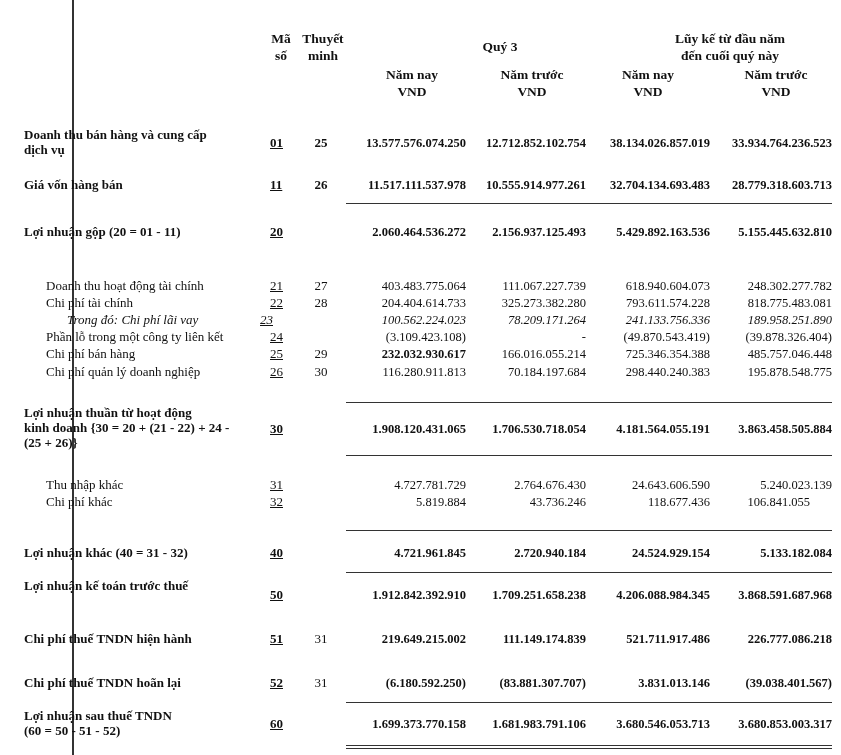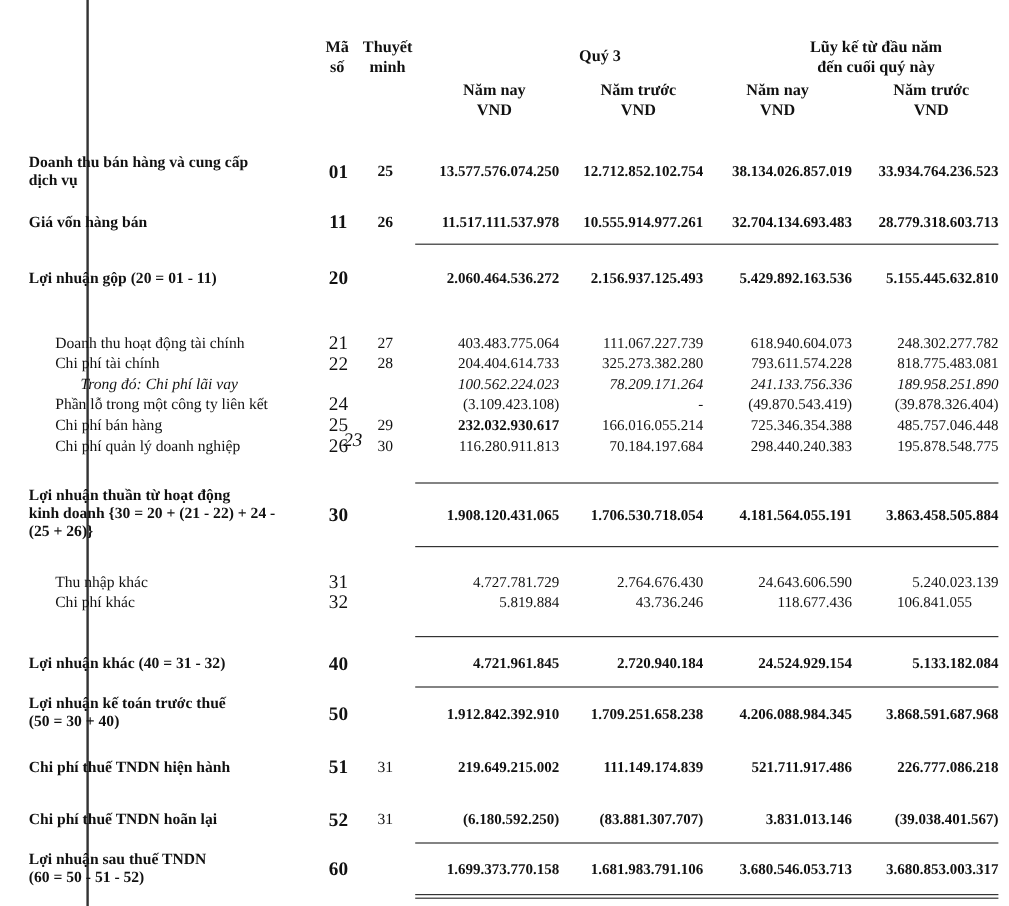--- a/index.html
+++ b/index.html
@@ -5,21 +5,21 @@
   html, body { margin:0; padding:0; background:#ffffff; }
   body { width:841px; height:755px; position:relative; overflow:hidden;
          font-family:"Liberation Serif", "DejaVu Serif", serif; color:#111; }
   .vline { position:absolute; left:72px; top:0; width:1.5px; height:755px; background:#333; }
   .abs { position:absolute; }
   .b { font-weight:bold; }
   .i { font-style:italic; }
   .hdr { font-weight:bold; font-size:13.5px; text-align:center; line-height:17px; }
   .lbl { font-size:13px; line-height:15px; }
   .num { font-size:12.5px; text-align:right; width:130px; }
-  .code { font-size:16px; width:24px; text-align:center; }
+  .code { font-size:13px; width:24px; text-align:left;text-decoration:underline; }
   .note { font-size:13px; width:30px; text-align:center; }
   .rule { position:absolute; left:346px; width:486px; height:1.3px; background:#333; }
   .rule.dbl { height:1px; box-shadow:0 3px 0 #333; }
 </style>
 </head>
 <body>
 
 <div class="vline"></div>
 
 <div class="abs hdr" style="left:266px;top:30px;width:30px;">
@@ -115,21 +115,21 @@
       <div class="abs note " style="left: 306px; top: 295px;">28</div>
       <div class="abs num " style="left: 336px; top: 296px;">204.404.614.733</div>
       <div class="abs num " style="left: 456px; top: 296px;">325.273.382.280</div>
       <div class="abs num " style="left: 580px; top: 296px;">793.611.574.228</div>
       <div class="abs num " style="left: 702px; top: 296px;">818.775.483.081</div>
     </div>
     <div>
       <div class="abs lbl i" style="left: 67px; top: 312px; width: 250px;">
         <div>Trong đó: Chi phí lãi vay</div>
       </div>
-      <div class="abs code i" style="left: 282px; top: 312px; margin-top: 47px;">23</div>
+      <div class="abs code i" style="left: 260px; top: 312px;">23</div>
       <div class="abs note " style="left: 306px; top: 312px;"></div>
       <div class="abs num i" style="left: 336px; top: 313px;">100.562.224.023</div>
       <div class="abs num i" style="left: 456px; top: 313px;">78.209.171.264</div>
       <div class="abs num i" style="left: 580px; top: 313px;">241.133.756.336</div>
       <div class="abs num i" style="left: 702px; top: 313px;">189.958.251.890</div>
     </div>
     <div>
       <div class="abs lbl " style="left: 46px; top: 329px; width: 250px;">
         <div>Phần lỗ trong một công ty liên kết</div>
       </div>
@@ -204,21 +204,20 @@
       <div class="abs code b" style="left: 270px; top: 545px;">40</div>
       <div class="abs note b" style="left: 306px; top: 545px;"></div>
       <div class="abs num b" style="left: 336px; top: 546px; text-align: right;">4.721.961.845</div>
       <div class="abs num b" style="left: 456px; top: 546px;">2.720.940.184</div>
       <div class="abs num b" style="left: 580px; top: 546px;">24.524.929.154</div>
       <div class="abs num b" style="left: 702px; top: 546px;">5.133.182.084</div>
     </div>
     <div>
       <div class="abs lbl b" style="left: 24px; top: 578px; width: 250px;">
         <div>Lợi nhuận kế toán trước thuế</div>
-        <div>(50 = 30 + 40)</div>
       </div>
       <div class="abs code b" style="left: 270px; top: 587px;">50</div>
       <div class="abs note b" style="left: 306px; top: 587px;"></div>
       <div class="abs num b" style="left: 336px; top: 588px;">1.912.842.392.910</div>
       <div class="abs num b" style="left: 456px; top: 588px;">1.709.251.658.238</div>
       <div class="abs num b" style="left: 580px; top: 588px;">4.206.088.984.345</div>
       <div class="abs num b" style="left: 702px; top: 588px;">3.868.591.687.968</div>
     </div>
     <div>
       <div class="abs lbl b" style="left: 24px; top: 631px; width: 250px;">

